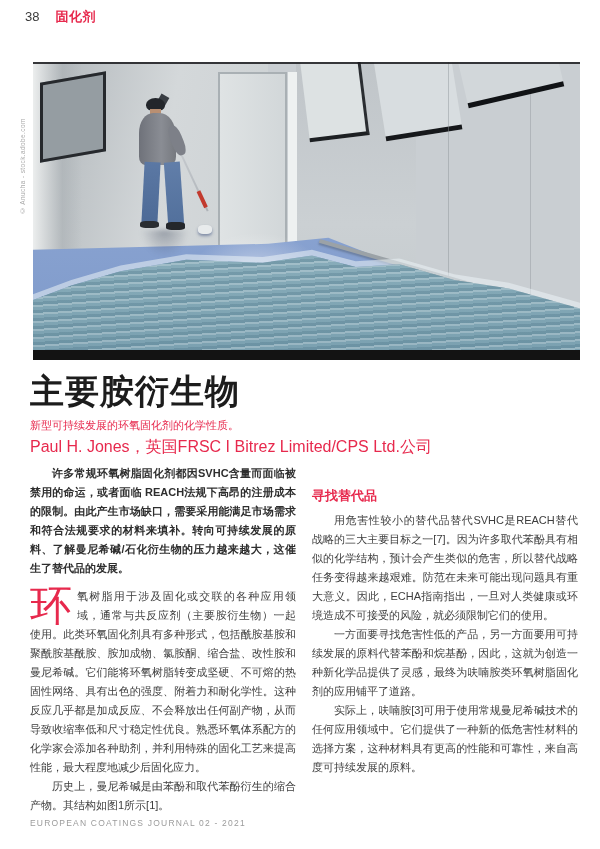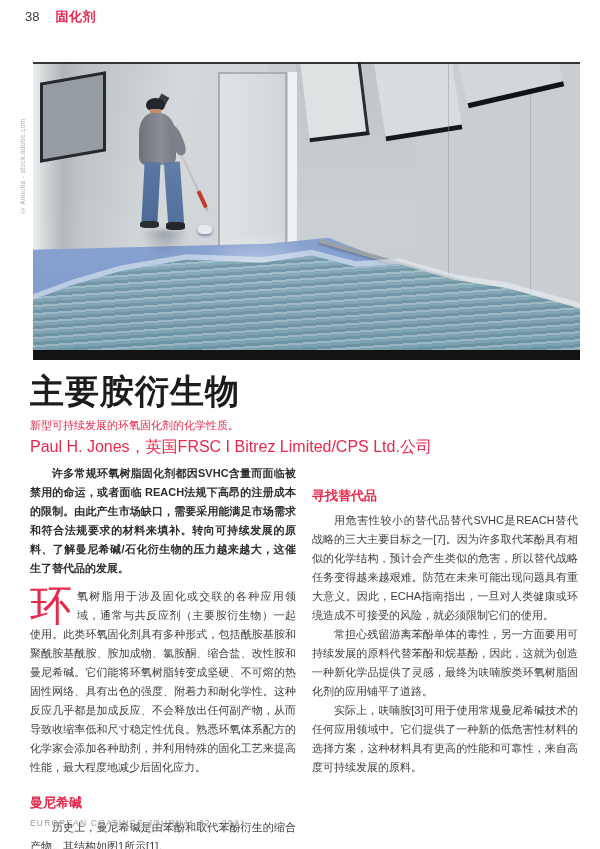--- a/index.html
+++ b/index.html
@@ -160,25 +160,24 @@
 <div class="title-block">
   <div class="article-title">主要胺衍生物</div>
   <div class="article-subtitle">新型可持续发展的环氧固化剂的化学性质。</div>
   <div class="article-byline">Paul H. Jones，英国FRSC I Bitrez Limited/CPS Ltd.公司</div>
 </div>
 
 <div class="columns">
   <div class="col left-col">
     <p class="intro">许多常规环氧树脂固化剂都因SVHC含量而面临被禁用的命运，或者面临 REACH法规下高昂的注册成本的限制。由此产生市场缺口，需要采用能满足市场需求和符合法规要求的材料来填补。转向可持续发展的原料、了解曼尼希碱/石化衍生物的压力越来越大，这催生了替代品的发展。</p>
     <p class="dropcap-para"><span class="dropcap">环</span><span>氧树脂用于涉及固化或交联的各种应用领域，通常与共反应剂（主要胺衍生物）一起使用。此类环氧固化剂具有多种形式，包括酰胺基胺和聚酰胺基酰胺、胺加成物、氯胺酮、缩合盐、改性胺和曼尼希碱。它们能将环氧树脂转变成坚硬、不可熔的热固性网络、具有出色的强度、附着力和耐化学性。这种反应几乎都是加成反应、不会释放出任何副产物，从而导致收缩率低和尺寸稳定性优良。熟悉环氧体系配方的化学家会添加各种助剂，并利用特殊的固化工艺来提高性能，最大程度地减少后固化应力。</span></p>
-    <div class="sub-heading">曼尼希碱</div>
     <p class="first-after-heading">历史上，曼尼希碱是由苯酚和取代苯酚衍生的缩合产物。其结构如图1所示[1]。</p>
 
   </div>
   <div class="col right-col">
     <div class="sub-heading">寻找替代品</div>
     <p class="first-after-heading">用危害性较小的替代品替代SVHC是REACH替代战略的三大主要目标之一[7]。因为许多取代苯酚具有相似的化学结构，预计会产生类似的危害，所以替代战略任务变得越来越艰难。防范在未来可能出现问题具有重大意义。因此，ECHA指南指出，一旦对人类健康或环境造成不可接受的风险，就必须限制它们的使用。</p>
-    <p>常担心残留游离苯酚单体的毒性，另一方面要用可持续发展的原料代替苯酚和烷基酚，因此，这就为创造一种新化学品提供了灵感，最终为呋喃胺类环氧树脂固化剂的应用铺平了道路。</p>
+    <p>一方面要寻找危害性低的产品，另一方面要用可持续发展的原料代替苯酚和烷基酚，因此，这就为创造一种新化学品提供了灵感，最终为呋喃胺类环氧树脂固化剂的应用铺平了道路。</p>
     <p>实际上，呋喃胺[3]可用于使用常规曼尼希碱技术的任何应用领域中。它们提供了一种新的低危害性材料的选择方案，这种材料具有更高的性能和可靠性，来自高度可持续发展的原料。</p>
   </div>
 </div>
 
 <div class="page-footer">EUROPEAN COATINGS JOURNAL 02 - 2021</div>
 
 </body></html>

